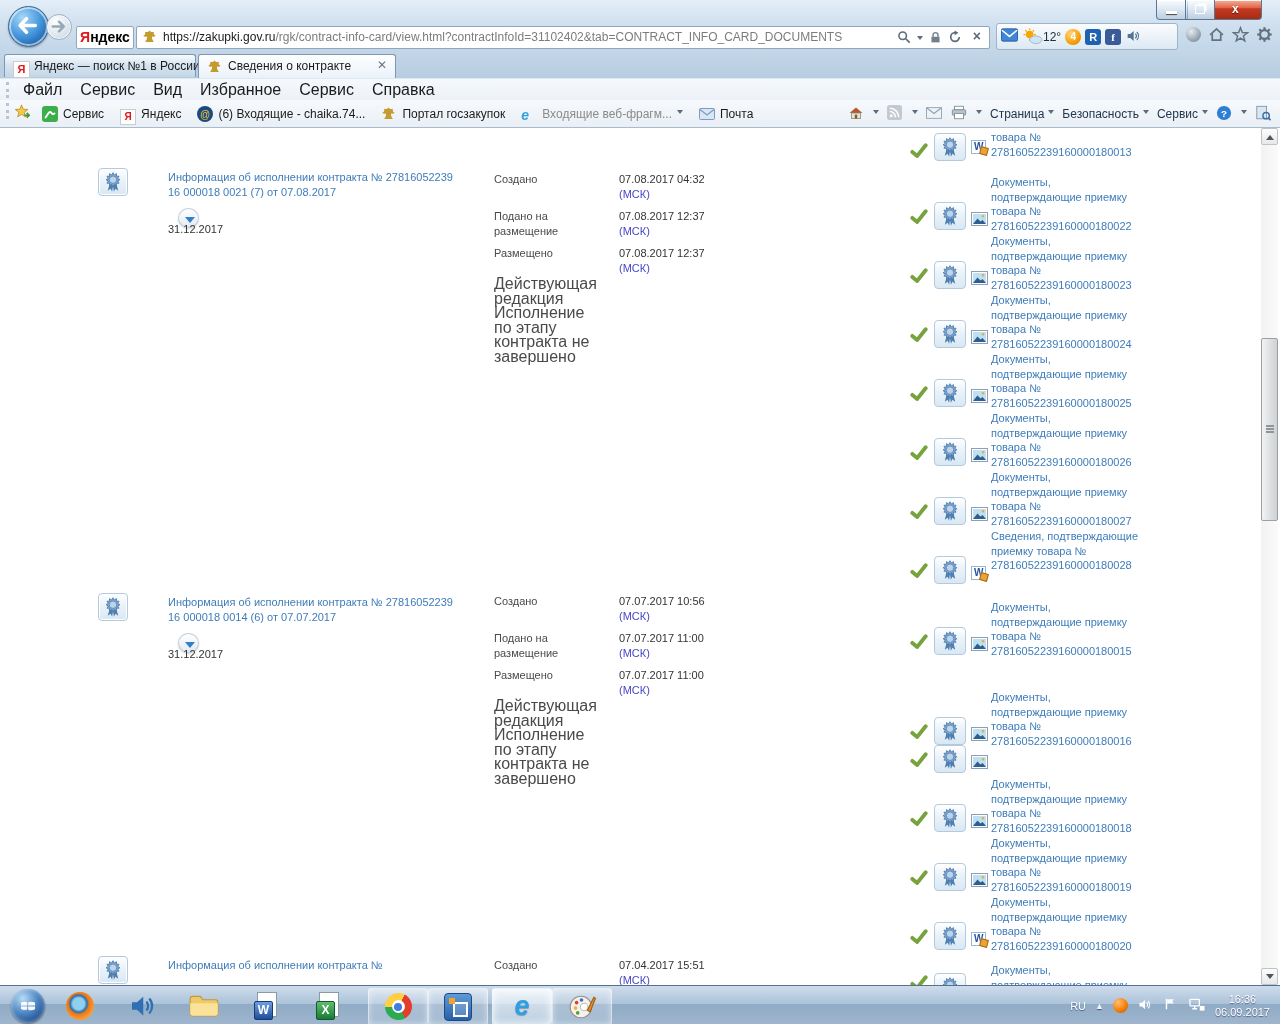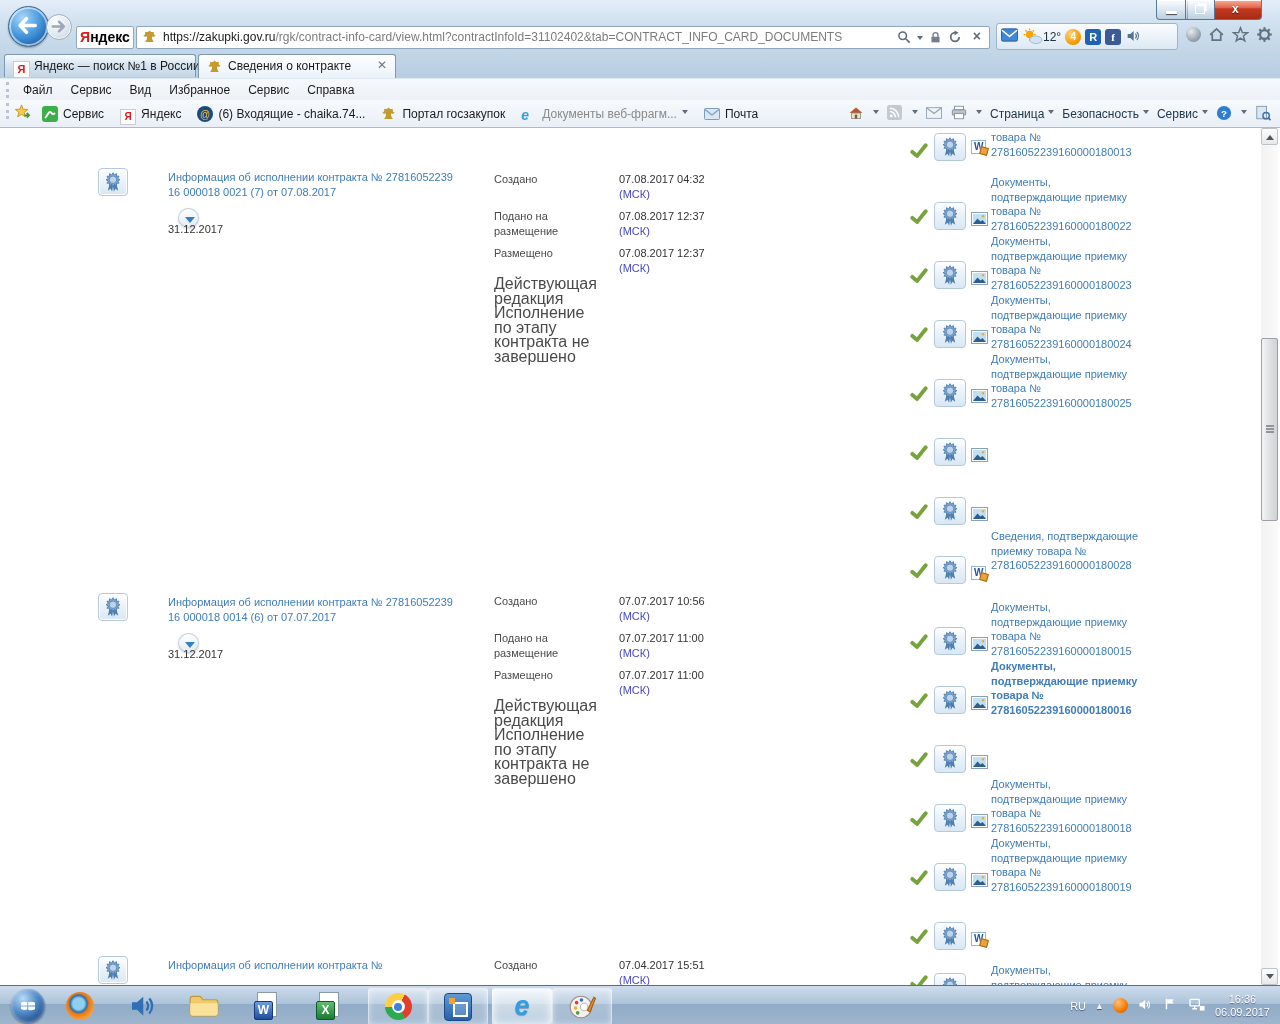--- a/index.html
+++ b/index.html
@@ -48,21 +48,21 @@
   #tab-row{position:absolute;top:52px;left:0;width:1280px;height:26px}
   .tab{position:absolute;top:2px;height:23px;border:1px solid #7e98b0;border-bottom:none;border-radius:3px 3px 0 0;cursor:pointer;box-sizing:border-box}
   .tab.inactive{background:linear-gradient(rgba(252,254,255,.92),rgba(219,232,243,.85) 45%,rgba(198,215,231,.85))}
   .tab.active{background:linear-gradient(#fdfeff,#f3f8fc 55%,#e9f1f8);height:25px}
   .tab .ticon{position:absolute;left:8px;top:4px}
   .tab .tlabel{position:absolute;left:29px;top:4px;font-size:12px;color:#1a1a1a;white-space:nowrap}
   .tab .tclose{position:absolute;right:8px;top:3px;font-size:12px;color:#6b7684;cursor:pointer}
   
   #menu-bar{position:absolute;top:78px;left:0;width:1280px;height:22px;background:linear-gradient(#f6f9fc,#ecf1f7);border-top:1px solid #dee8f1}
   #menu-bar .grip,#fav-bar .grip{position:absolute;left:6px;top:3px;height:16px;border-left:3px dotted #b9c4d0}
-  .menu-item{display:inline-block;padding:0 9px;font-size:12px;line-height:22px;color:#1b1b1b;cursor:pointer}
+  .menu-item{display:inline-block;padding:0 9px;font-size:16px;line-height:22px;color:#1b1b1b;cursor:pointer}
   #menu-items{position:absolute;left:14px;top:0}
   
   #fav-bar{position:absolute;top:100px;left:0;width:1280px;height:27px;background:linear-gradient(#f7fafd,#e9eff6);border-bottom:1px solid #a8bccd}
   #fav-items{position:absolute;left:14px;top:0;height:27px;display:flex;align-items:center;gap:6px}
   .fav-item{display:flex;align-items:center;gap:5px;padding:2px 5px;cursor:pointer}
   .fav-item span.lbl{font-size:12px;color:#1b1b1b;white-space:nowrap}
   .fav-item span.lbl.muted{color:#8a8a8a}
   .fico{width:16px;height:16px;display:inline-block}
   #cmd-bar{position:absolute;right:8px;top:0;height:27px;display:flex;align-items:center;gap:8px}
   .cmd-lbl{font-size:12px;color:#21364d;cursor:pointer;display:flex;align-items:center;gap:4px}
@@ -261,21 +261,21 @@
     <span class="lbl">(6) Входящие - chaika.74...</span>
           </div>
           <div class="fav-item">
             <span class="fico"><svg viewBox="0 0 16 16" width="15" height="15">
                 <path fill="#c59a2f" d="M8 1.5 C6.5 3.5 5 3.7 3.2 2.8 C4.2 5.5 2.6 6.6 1.2 6.8 C3 8.6 4.4 8.4 5.3 7.6 L5.3 10.5 L3.4 13.8 L12.6 13.8 L10.7 10.5 L10.7 7.6 C11.6 8.4 13 8.6 14.8 6.8 C13.4 6.6 11.8 5.5 12.8 2.8 C11 3.7 9.5 3.5 8 1.5 Z"></path>
               </svg></span>
     <span class="lbl">Портал госзакупок</span>
           </div>
           <div class="fav-item">
             <span class="fico"><span style="color:#2f9fe0;font-weight:bold;font-style:italic;font-size:14px;line-height:16px">e</span></span>
-    <span class="lbl muted">Документы веб-фрагм...</span>
+    <span class="lbl muted">Входящие веб-фрагм...</span>
             <span class="dd"></span>
           </div>
           <div class="fav-item">
             <span class="fico"><svg viewBox="0 0 16 12" width="16" height="12">
                 <rect x="0.5" y="0.5" width="15" height="11" rx="1" fill="#d9e7f5" stroke="#7d9cc0"></rect>
                 <path d="M1 1.5 L8 7 L15 1.5" fill="none" stroke="#7d9cc0" stroke-width="1.3"></path>
               </svg></span>
     <span class="lbl">Почта</span>
           </div>
         </div>
@@ -466,37 +466,39 @@
  <path d="M15.5 13 L17.7 21.5 L14.6 19.3 L13 22.5 L11.5 14 Z" fill="#4f7fb0"></path>
  <polygon points="12.00,1.90 13.37,4.38 15.80,2.92 15.75,5.75 18.58,5.70 17.12,8.13 19.60,9.50 17.12,10.87 18.58,13.30 15.75,13.25 15.80,16.08 13.37,14.62 12.00,17.10 10.63,14.62 8.20,16.08 8.25,13.25 5.42,13.30 6.88,10.87 4.40,9.50 6.88,8.13 5.42,5.70 8.25,5.75 8.20,2.92 10.63,4.38" fill="#83a9d2" stroke="#4f7fb0" stroke-width="1"></polygon>
  <circle cx="12" cy="9.5" r="4.1" fill="#bcd3e9" stroke="#5c88b5" stroke-width="1"></circle>
           </svg></button>
     <span class="d-file"><svg viewBox="0 0 17 14" width="17" height="14">
             <rect x="0.5" y="0.5" width="16" height="13" fill="#fdfdfd" stroke="#8aa0b6"></rect>
             <rect x="2" y="2" width="13" height="10" fill="#bfe0f2"></rect>
             <path d="M2 12 L6.5 6.5 L9.5 9.5 L11.5 8 L15 12 Z" fill="#2e5e8e"></path>
             <circle cx="12" cy="4.3" r="1.2" fill="#f0a830"></circle>
           </svg></span>
+    <a class="doc-text">Документы, подтверждающие приемку товара № 27816052239160000180026</a>
       </div>
       <div class="doc-item" style="top: 342px; height: 59px;">
         <span class="d-check"><svg viewBox="0 0 20 18" width="18" height="16">
             <path d="M2.5 10 L8 14.5 L17.5 2.5" fill="none" stroke="#77a33d" stroke-width="4.4" stroke-linecap="round" stroke-linejoin="round"></path>
           </svg></span>
     <button class="d-ribbon"><svg viewBox="0 0 24 24" width="100%" height="100%">
  <path d="M8.5 13 L6.3 21.5 L9.4 19.3 L11 22.5 L12.5 14 Z" fill="#4f7fb0"></path>
  <path d="M15.5 13 L17.7 21.5 L14.6 19.3 L13 22.5 L11.5 14 Z" fill="#4f7fb0"></path>
  <polygon points="12.00,1.90 13.37,4.38 15.80,2.92 15.75,5.75 18.58,5.70 17.12,8.13 19.60,9.50 17.12,10.87 18.58,13.30 15.75,13.25 15.80,16.08 13.37,14.62 12.00,17.10 10.63,14.62 8.20,16.08 8.25,13.25 5.42,13.30 6.88,10.87 4.40,9.50 6.88,8.13 5.42,5.70 8.25,5.75 8.20,2.92 10.63,4.38" fill="#83a9d2" stroke="#4f7fb0" stroke-width="1"></polygon>
  <circle cx="12" cy="9.5" r="4.1" fill="#bcd3e9" stroke="#5c88b5" stroke-width="1"></circle>
           </svg></button>
     <span class="d-file"><svg viewBox="0 0 17 14" width="17" height="14">
             <rect x="0.5" y="0.5" width="16" height="13" fill="#fdfdfd" stroke="#8aa0b6"></rect>
             <rect x="2" y="2" width="13" height="10" fill="#bfe0f2"></rect>
             <path d="M2 12 L6.5 6.5 L9.5 9.5 L11.5 8 L15 12 Z" fill="#2e5e8e"></path>
             <circle cx="12" cy="4.3" r="1.2" fill="#f0a830"></circle>
           </svg></span>
+    <a class="doc-text">Документы, подтверждающие приемку товара № 27816052239160000180027</a>
       </div>
       <div class="doc-item" style="top: 401px; height: 59px;">
         <span class="d-check"><svg viewBox="0 0 20 18" width="18" height="16">
             <path d="M2.5 10 L8 14.5 L17.5 2.5" fill="none" stroke="#77a33d" stroke-width="4.4" stroke-linecap="round" stroke-linejoin="round"></path>
           </svg></span>
     <button class="d-ribbon"><svg viewBox="0 0 24 24" width="100%" height="100%">
  <path d="M8.5 13 L6.3 21.5 L9.4 19.3 L11 22.5 L12.5 14 Z" fill="#4f7fb0"></path>
  <path d="M15.5 13 L17.7 21.5 L14.6 19.3 L13 22.5 L11.5 14 Z" fill="#4f7fb0"></path>
  <polygon points="12.00,1.90 13.37,4.38 15.80,2.92 15.75,5.75 18.58,5.70 17.12,8.13 19.60,9.50 17.12,10.87 18.58,13.30 15.75,13.25 15.80,16.08 13.37,14.62 12.00,17.10 10.63,14.62 8.20,16.08 8.25,13.25 5.42,13.30 6.88,10.87 4.40,9.50 6.88,8.13 5.42,5.70 8.25,5.75 8.20,2.92 10.63,4.38" fill="#83a9d2" stroke="#4f7fb0" stroke-width="1"></polygon>
  <circle cx="12" cy="9.5" r="4.1" fill="#bcd3e9" stroke="#5c88b5" stroke-width="1"></circle>
@@ -547,21 +549,21 @@
  <circle cx="12" cy="9.5" r="4.1" fill="#bcd3e9" stroke="#5c88b5" stroke-width="1"></circle>
           </svg></button>
     <span class="d-file"><svg viewBox="0 0 17 14" width="17" height="14">
             <rect x="0.5" y="0.5" width="16" height="13" fill="#fdfdfd" stroke="#8aa0b6"></rect>
             <rect x="2" y="2" width="13" height="10" fill="#bfe0f2"></rect>
             <path d="M2 12 L6.5 6.5 L9.5 9.5 L11.5 8 L15 12 Z" fill="#2e5e8e"></path>
             <circle cx="12" cy="4.3" r="1.2" fill="#f0a830"></circle>
           </svg></span>
     <a class="doc-text">Документы, подтверждающие приемку товара № 27816052239160000180015</a>
       </div>
-      <div class="doc-item" style="top: 531px; height: 59px; font-weight: bold;">
+      <div class="doc-item" style="top: 562px; height: 59px;">
         <span class="d-check"><svg viewBox="0 0 20 18" width="18" height="16">
             <path d="M2.5 10 L8 14.5 L17.5 2.5" fill="none" stroke="#77a33d" stroke-width="4.4" stroke-linecap="round" stroke-linejoin="round"></path>
           </svg></span>
     <button class="d-ribbon"><svg viewBox="0 0 24 24" width="100%" height="100%">
  <path d="M8.5 13 L6.3 21.5 L9.4 19.3 L11 22.5 L12.5 14 Z" fill="#4f7fb0"></path>
  <path d="M15.5 13 L17.7 21.5 L14.6 19.3 L13 22.5 L11.5 14 Z" fill="#4f7fb0"></path>
  <polygon points="12.00,1.90 13.37,4.38 15.80,2.92 15.75,5.75 18.58,5.70 17.12,8.13 19.60,9.50 17.12,10.87 18.58,13.30 15.75,13.25 15.80,16.08 13.37,14.62 12.00,17.10 10.63,14.62 8.20,16.08 8.25,13.25 5.42,13.30 6.88,10.87 4.40,9.50 6.88,8.13 5.42,5.70 8.25,5.75 8.20,2.92 10.63,4.38" fill="#83a9d2" stroke="#4f7fb0" stroke-width="1"></polygon>
  <circle cx="12" cy="9.5" r="4.1" fill="#bcd3e9" stroke="#5c88b5" stroke-width="1"></circle>
           </svg></button>
     <span class="d-file"><svg viewBox="0 0 17 14" width="17" height="14">
@@ -634,20 +636,21 @@
  <path d="M15.5 13 L17.7 21.5 L14.6 19.3 L13 22.5 L11.5 14 Z" fill="#4f7fb0"></path>
  <polygon points="12.00,1.90 13.37,4.38 15.80,2.92 15.75,5.75 18.58,5.70 17.12,8.13 19.60,9.50 17.12,10.87 18.58,13.30 15.75,13.25 15.80,16.08 13.37,14.62 12.00,17.10 10.63,14.62 8.20,16.08 8.25,13.25 5.42,13.30 6.88,10.87 4.40,9.50 6.88,8.13 5.42,5.70 8.25,5.75 8.20,2.92 10.63,4.38" fill="#83a9d2" stroke="#4f7fb0" stroke-width="1"></polygon>
  <circle cx="12" cy="9.5" r="4.1" fill="#bcd3e9" stroke="#5c88b5" stroke-width="1"></circle>
           </svg></button>
     <span class="d-file">
           <span class="fi-word">
             <b>W</b>
             <i></i>
           </span>
         </span>
+    <a class="doc-text">Документы, подтверждающие приемку товара № 27816052239160000180020</a>
       </div>
       <button class="ribbon-btn" style="left: 98px; top: 828px;"><svg viewBox="0 0 24 24" width="100%" height="100%">
  <path d="M8.5 13 L6.3 21.5 L9.4 19.3 L11 22.5 L12.5 14 Z" fill="#4f7fb0"></path>
  <path d="M15.5 13 L17.7 21.5 L14.6 19.3 L13 22.5 L11.5 14 Z" fill="#4f7fb0"></path>
  <polygon points="12.00,1.90 13.37,4.38 15.80,2.92 15.75,5.75 18.58,5.70 17.12,8.13 19.60,9.50 17.12,10.87 18.58,13.30 15.75,13.25 15.80,16.08 13.37,14.62 12.00,17.10 10.63,14.62 8.20,16.08 8.25,13.25 5.42,13.30 6.88,10.87 4.40,9.50 6.88,8.13 5.42,5.70 8.25,5.75 8.20,2.92 10.63,4.38" fill="#83a9d2" stroke="#4f7fb0" stroke-width="1"></polygon>
  <circle cx="12" cy="9.5" r="4.1" fill="#bcd3e9" stroke="#5c88b5" stroke-width="1"></circle>
         </svg></button>
       <a class="g-title" style="top: 830px;">Информация об исполнении контракта №</a>
       <div class="f-label" style="top: 830px;">Создано</div>
       <div class="f-val" style="top: 830px;">

